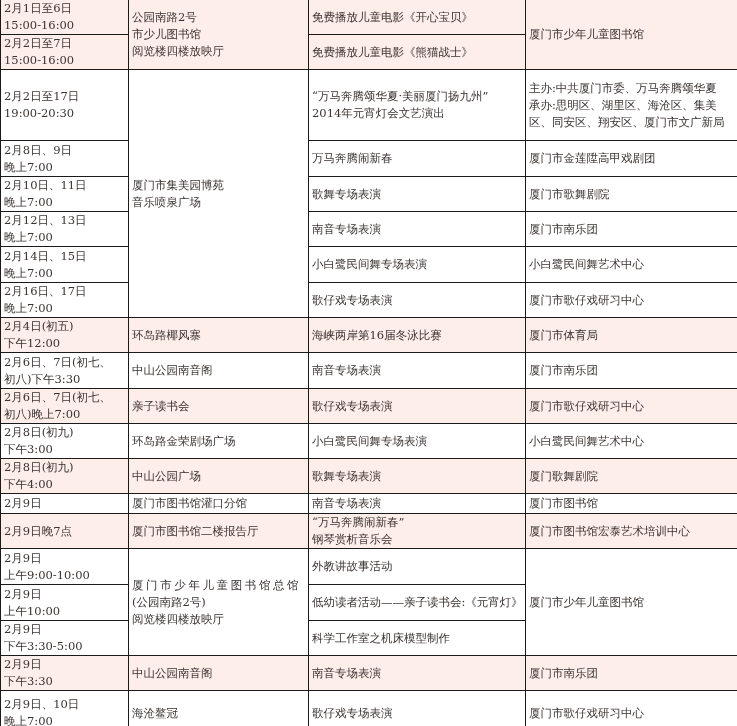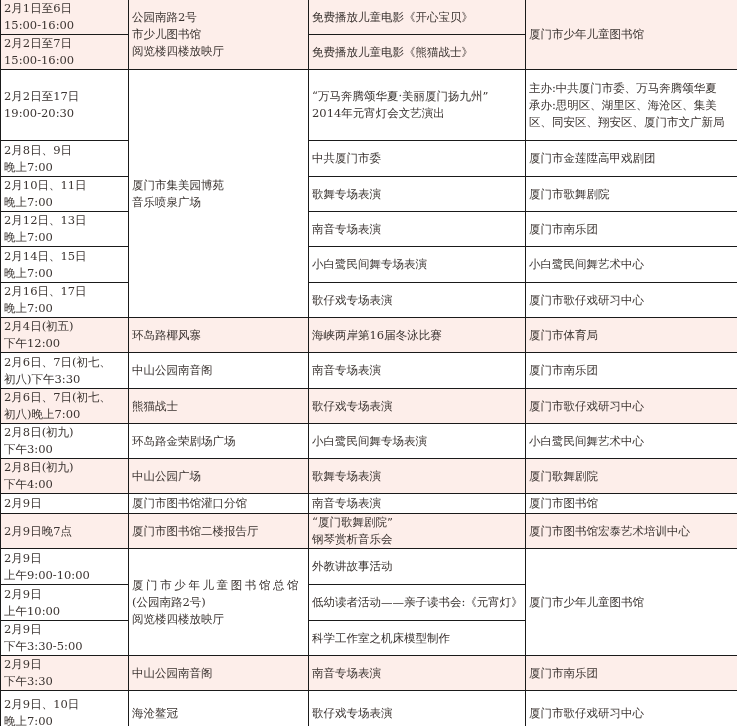--- a/index.html
+++ b/index.html
@@ -71,21 +71,21 @@
           <span class="line">承办:思明区、湖里区、海沧区、集美区、同安区、翔安区、厦门市文广新局</span>
         </td>
     </tr>
 
     <tr style="height:36px">
       <td>
           <span class="line">2月8日、9日</span>
           <span class="line">晚上7:00</span>
         </td>
       <td>
-          <span class="line">中共厦门市委</span>
+          <span class="line">万马奔腾闹新春</span>
         </td>
       <td>
           <span class="line">厦门市金莲陞高甲戏剧团</span>
         </td>
     </tr>
     <tr style="height:35px">
       <td>
           <span class="line">2月10日、11日</span>
           <span class="line">晚上7:00</span>
         </td>
@@ -164,21 +164,21 @@
           <span class="line">厦门市南乐团</span>
         </td>
     </tr>
 
     <tr style="height:35px">
       <td class="pink">
           <span class="line">2月6日、7日(初七、</span>
           <span class="line">初八)晚上7:00</span>
         </td>
       <td class="pink">
-          <span class="line">熊猫战士</span>
+          <span class="line">亲子读书会</span>
         </td>
       <td class="pink">
           <span class="line">歌仔戏专场表演</span>
         </td>
       <td class="pink">
           <span class="line">厦门市歌仔戏研习中心</span>
         </td>
     </tr>
 
     <tr style="height:35px">
@@ -229,21 +229,21 @@
     </tr>
 
     <tr style="height:27px">
       <td class="pink">
           <span class="line">2月9日晚7点</span>
         </td>
       <td class="pink">
           <span class="line">厦门市图书馆二楼报告厅</span>
         </td>
       <td class="pink">
-          <span class="line">“厦门歌舞剧院”</span>
+          <span class="line">“万马奔腾闹新春”</span>
           <span class="line">钢琴赏析音乐会</span>
         </td>
       <td class="pink">
           <span class="line">厦门市图书馆宏泰艺术培训中心</span>
         </td>
     </tr>
 
     <tr style="height:36px">
       <td>
           <span class="line">2月9日</span>

